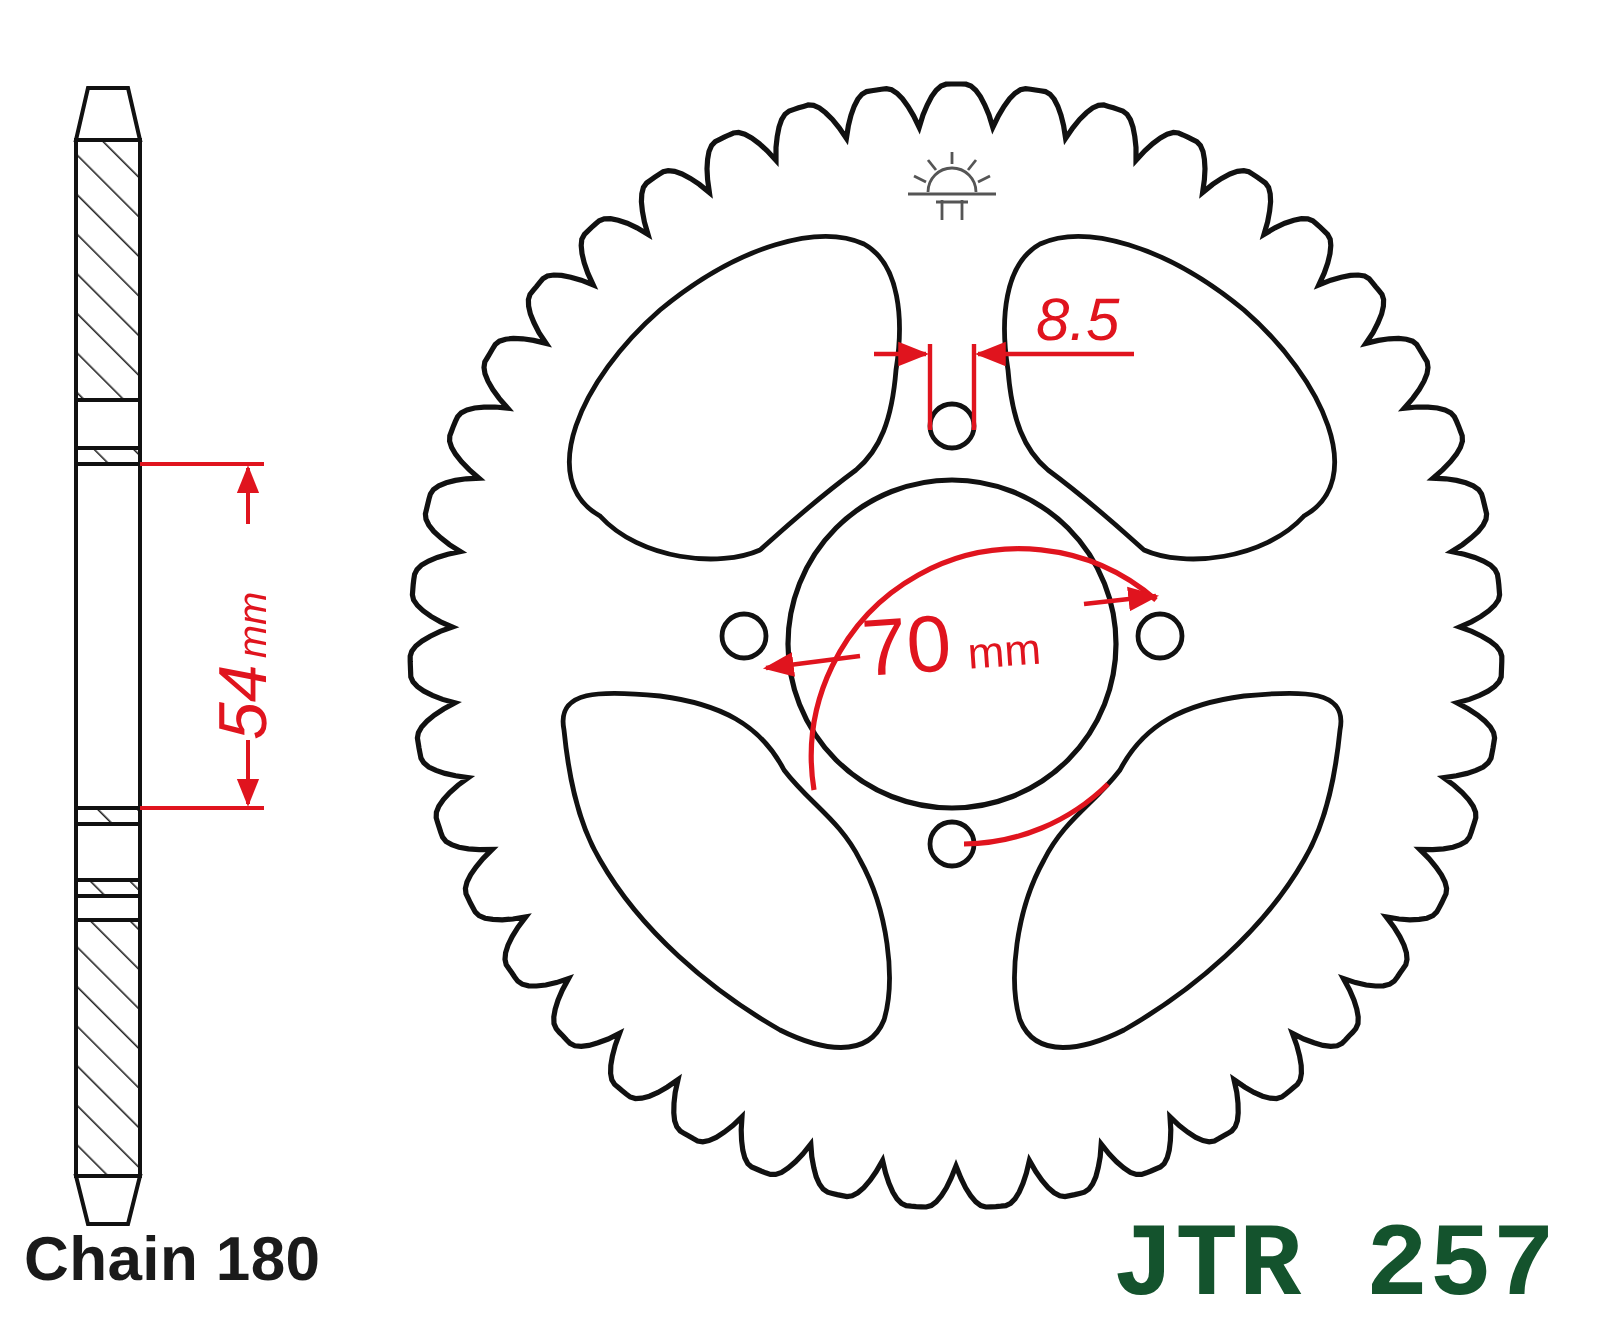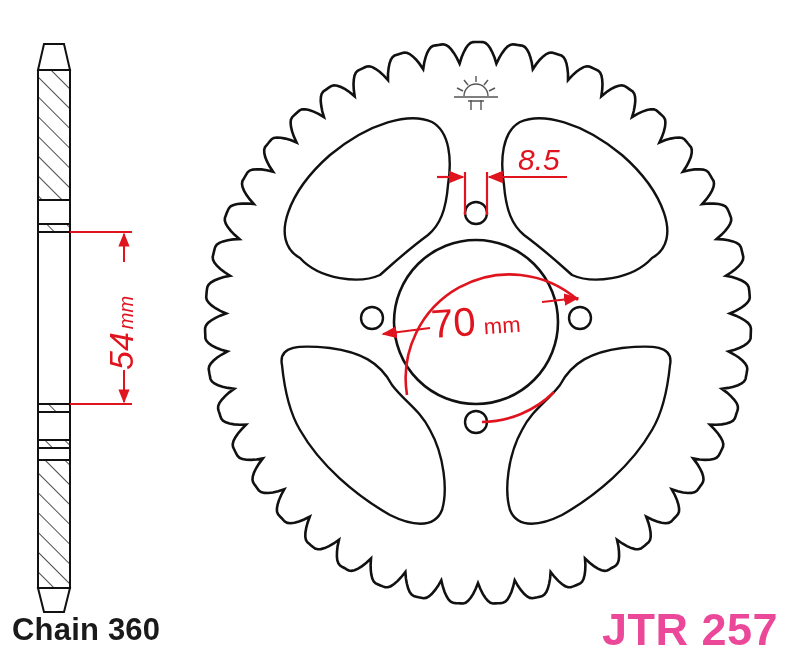--- a/index.html
+++ b/index.html
@@ -1,19 +1,19 @@
 <!DOCTYPE html>
 <html><head>
 <meta charset="utf-8">
 <style>
   html, body { margin: 0; padding: 0; background: #ffffff; }
   body { width: 800px; height: 668px; position: relative; overflow: hidden; font-family: "Liberation Sans", sans-serif; }
   #canvas { position: absolute; left: 0; top: 0; width: 800px; height: 668px; }
   .label-chain { position: absolute; left: 12px; top: 612px; font-family: "Liberation Sans", sans-serif; font-weight: bold; font-size: 31px; color: #1a1a1a; letter-spacing: 0.2px; }
-  .label-part { position: absolute; right: 22px; top: 604px; font-family: Liberation Sans, sans-serif; font-weight: bold; font-size: 45px; color: #ec4899; letter-spacing: 0.5px; }
+  .label-part { position: absolute; right: 22px; top: 604px; font-family: Liberation Mono, monospace; font-weight: bold; font-size: 52px; color: #14532d; letter-spacing: 0.5px; }
   .dim { font-family: "Liberation Sans", sans-serif; font-style: italic; fill: #e0141e; }
 </style>
 </head>
 <body>
 
 <svg id="canvas" viewBox="0 0 800 668" xmlns="http://www.w3.org/2000/svg">
   <defs>
     <pattern id="hatch" patternUnits="userSpaceOnUse" width="14" height="14" patternTransform="rotate(-45)">
       <line x1="0" y1="0" x2="0" y2="14" stroke="#222" stroke-width="1.6"></line>
     </pattern>
@@ -97,14 +97,14 @@
       <line x1="0" y1="-14" x2="0" y2="-20"></line>
       <line x1="-8" y1="-11" x2="-12" y2="-16"></line>
       <line x1="8" y1="-11" x2="12" y2="-16"></line>
       <line x1="-13" y1="-5" x2="-19" y2="-8"></line>
       <line x1="13" y1="-5" x2="19" y2="-8"></line>
       <path d="M-5,4 L-5,14 M5,4 L5,14 M-8,5 L8,5"></path>
     </g>
   </g>
 </svg>
 
-<div class="label-chain">Chain 360</div>
+<div class="label-chain">Chain 180</div>
 <div class="label-part">JTR 257</div>
 
 </body></html>

